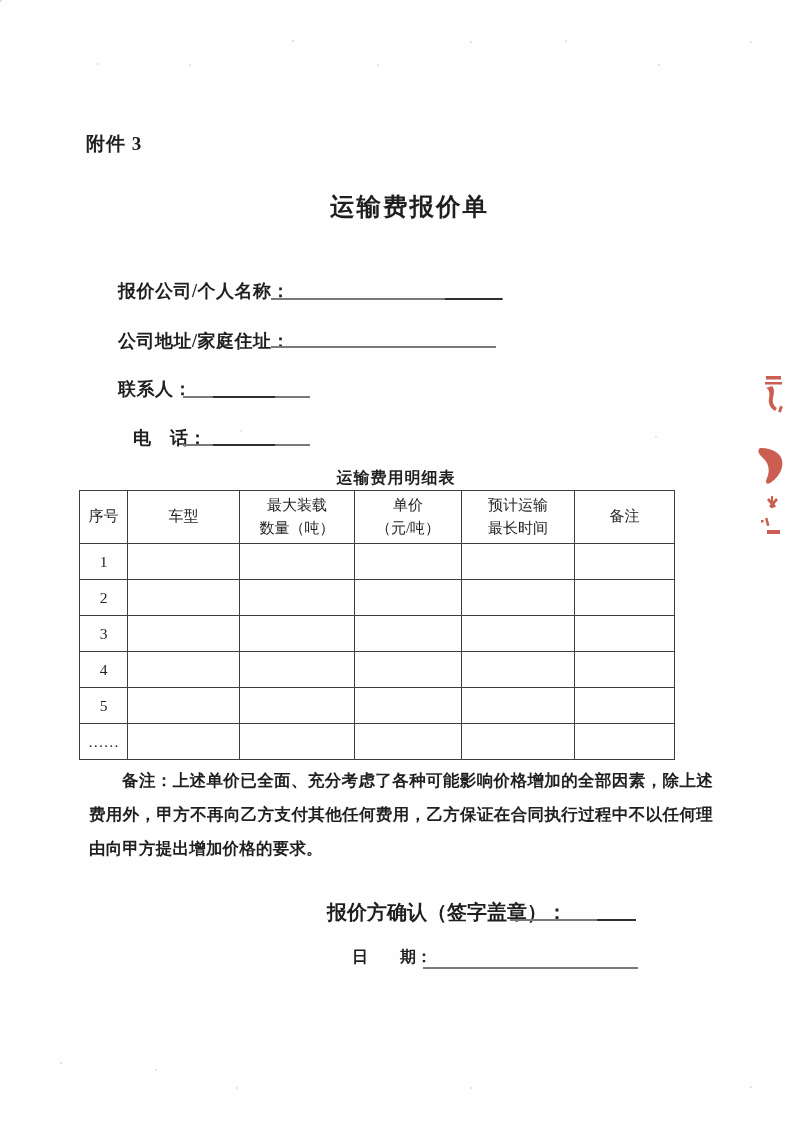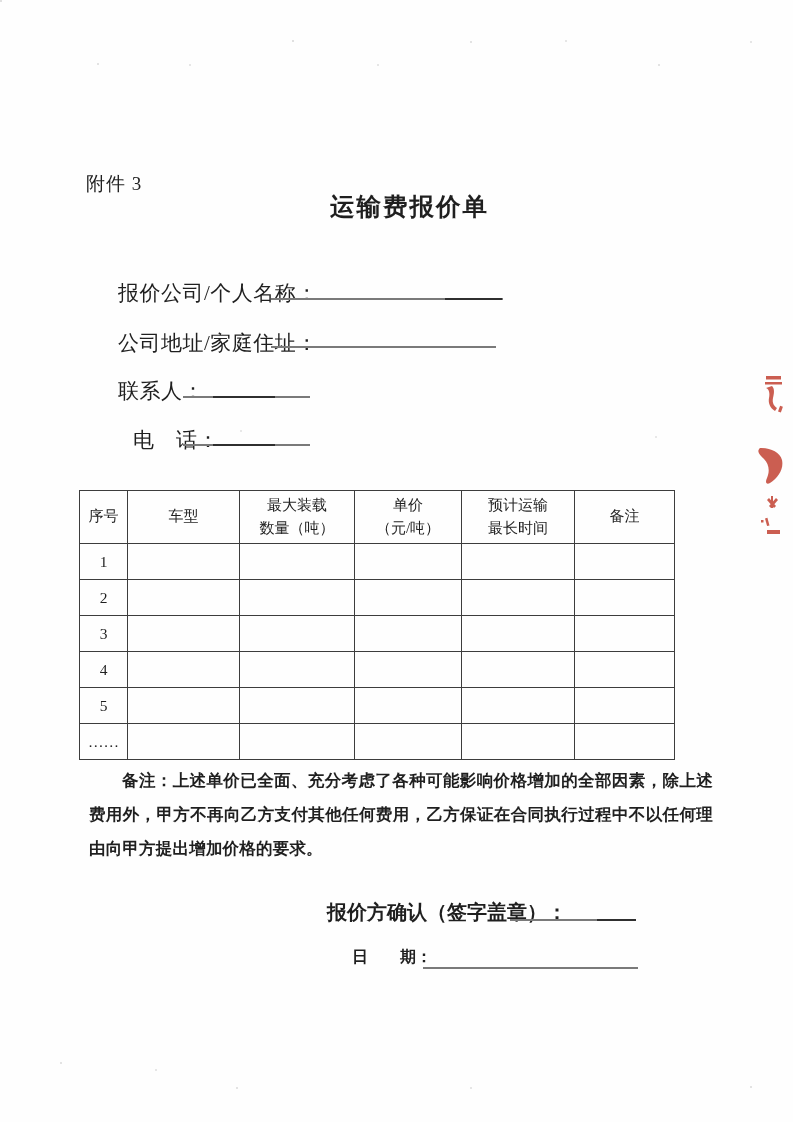--- a/index.html
+++ b/index.html
@@ -7,28 +7,28 @@
     position:relative;
     width:793px;height:1122px;
     margin:0 auto;
     background:#fefefe;
     overflow:hidden;
     font-family:"Liberation Serif","DejaVu Serif",serif;
     color:#1f1f1f;
   }
   .attachment{
     position:absolute;left:86px;top:131px;
-    font-size:19px;font-weight:400;letter-spacing:1px;margin-top:40px;
+    font-size:19px;font-weight:700;letter-spacing:1px;
   }
   .title{
     position:absolute;left:0;right:0;top:190px;
     text-align:center;font-size:24.5px;font-weight:600;letter-spacing:2px;padding-left:26px;
   }
   .field-label{
-    position:absolute;font-size:21px;font-weight:400;letter-spacing:.5px;white-space:pre;
+    position:absolute;font-size:18px;font-weight:700;letter-spacing:.5px;white-space:pre;
   }
   .lbl-company{left:118px;top:279px;}
   .lbl-address{left:118px;top:329px;}
   .lbl-contact{left:118px;top:377px;}
   .lbl-phone{left:118px;top:426px;padding-left:15px;}
   .blank-line{position:absolute;height:2px;background:#7a7a7a;}
   .blank-line.dark{background:#2f2f2f;}
   .ln-company{left:271px;top:298px;width:232px;}
   .ln-company-dark{left:445px;top:298px;width:57px;}
   .ln-address{left:271px;top:346px;width:225px;}
@@ -110,20 +110,21 @@
   <div class="blank-line ln-address"></div>
 
   <span class="field-label lbl-contact">联系人：</span>
   <div class="blank-line ln-contact"></div>
   <div class="blank-line dark ln-contact-dark"></div>
 
   <span class="field-label lbl-phone">电　话：</span>
   <div class="blank-line ln-phone"></div>
   <div class="blank-line dark ln-phone-dark"></div>
 
+  <div class="tbl-caption">运输费用明细表</div>
 
   <table class="fee">
     <colgroup>
       <col style="width:48px">
         <col style="width:112px">
         <col style="width:115px">
       <col style="width:107px">
         <col style="width:113px">
         <col style="width:100px">
     </colgroup>

